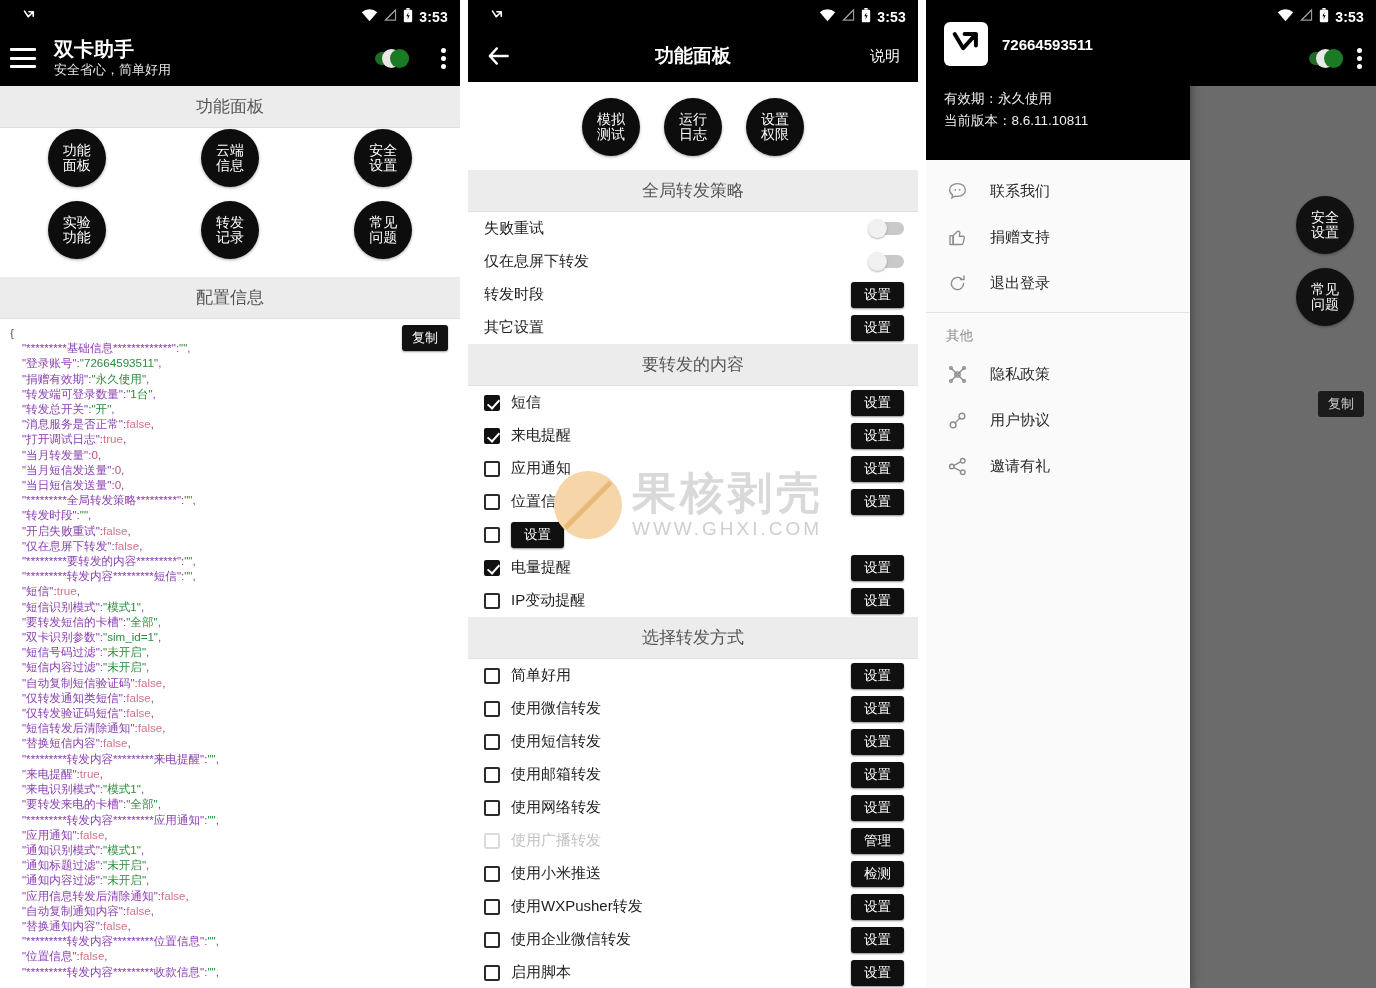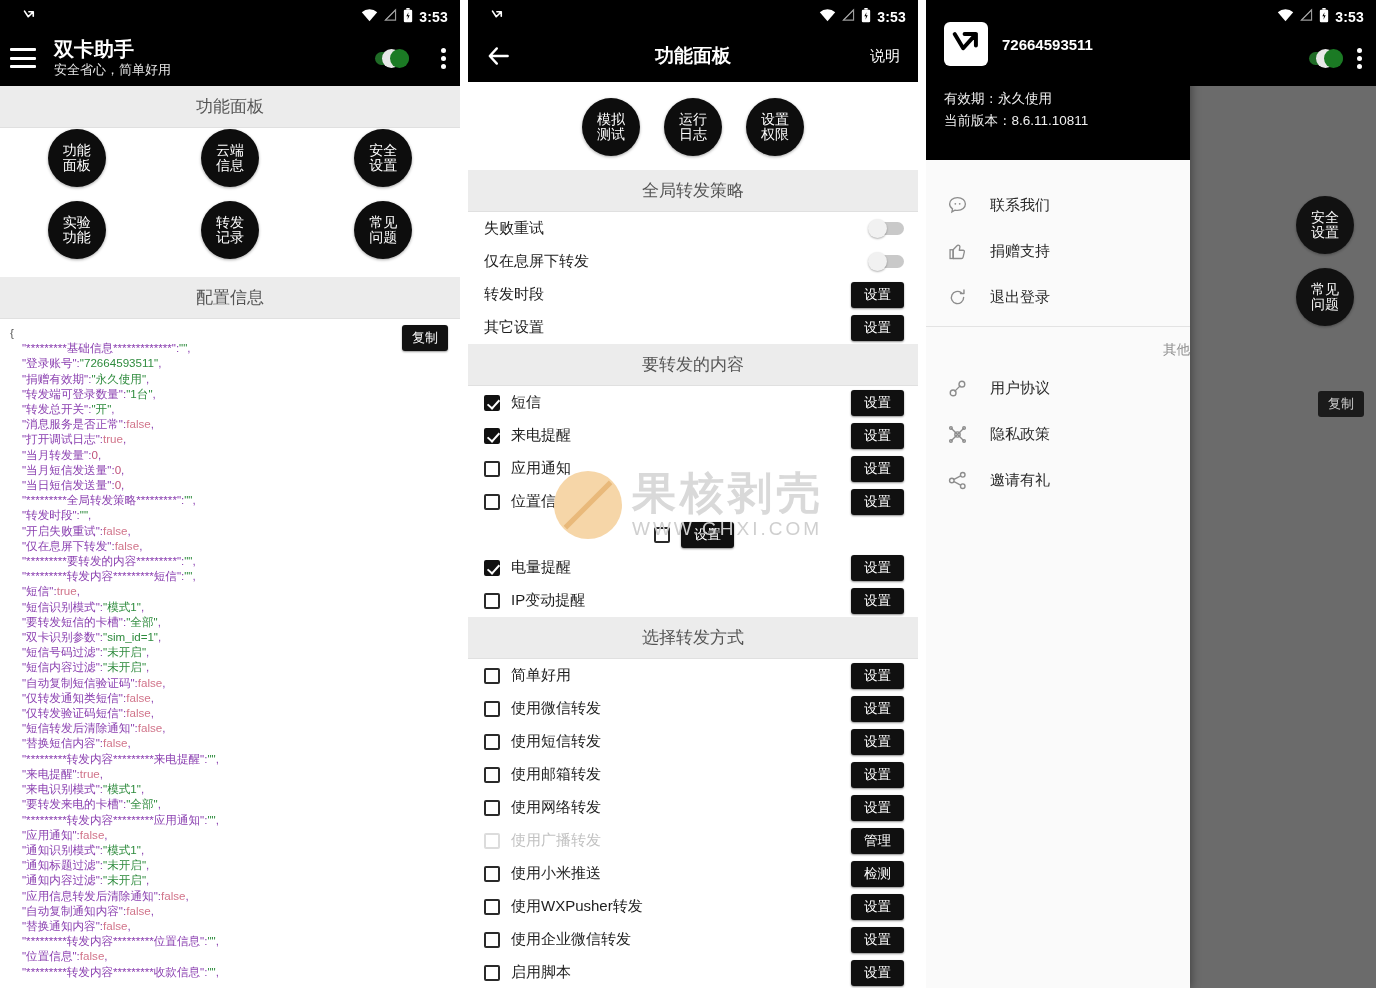--- a/index.html
+++ b/index.html
@@ -104,21 +104,21 @@
     font-size:19px; font-weight:bold; pointer-events:none;
   }
   .mid-action { margin-left:auto; font-size:15px; cursor:pointer; z-index:2; }
 
   
   .pill-row { display:flex; justify-content:center; gap:24px; padding: 16px 0 14px; }
 
   
   .row {
     display:flex; align-items:center; min-height:33px;
-    padding: 0 14px 0 16px; border-bottom: 0px solid transparent; justify-content: center;
+    padding: 0 14px 0 16px; border-bottom: 0px solid transparent;
   }
   .row-label { font-size:15px; color:#1d1d1d; flex:1; }
   .row-label.disabled { color:#c2c2c2; }
   .btn-dark {
     background:#101010; color:#fff; font-size:13.5px;
     padding: 4px 13px; border-radius:3px; cursor:pointer; flex:none;
     box-shadow: 0 1px 2px rgba(0,0,0,.45);
   }
   .toggle-off { width:36px; height:19px; position:relative; flex:none; cursor:pointer; }
   .toggle-off .track { position:absolute; right:0; top:3px; width:30px; height:13px; border-radius:7px; background:#c9c9c9; }
@@ -164,26 +164,26 @@
   .drawer-header {
     background:#000; color:#fff; padding: 22px 18px 14px; height:160px;
   }
   .dh-row { display:flex; align-items:center; gap:14px; }
   .dh-logo {
     width:44px; height:44px; background:#fff; border-radius:6px;
     display:flex; align-items:center; justify-content:center; flex:none;
   }
   .dh-account { font-size:15px; font-weight:bold; }
   .dh-meta { margin-top:22px; font-size:13.5px; line-height:1.6; color:#f0f0f0; }
-  .drawer-list { padding-top: 22px; }
+  .drawer-list { padding-top: 8px; }
   .d-item { display:flex; align-items:center; gap:22px; padding: 12px 0 12px 20px; cursor:pointer; }
   .d-icon { width:22px; height:22px; flex:none; display:flex; align-items:center; justify-content:center; }
   .d-label { font-size:15px; color:#2a2a2a; }
   .d-divider { height:1px; background:#e3e3e3; margin: 6px 0 0; }
-  .d-group-title { font-size:13.5px; color:#8d8d8d; padding: 14px 0 6px 20px; text-align: right; }
+  .d-group-title { font-size:13.5px; color:#8d8d8d; padding: 14px 0 6px 20px; }
 </style>
 </head>
 <body>
 
 <div class="stage">
 
   <div class="panel panel-left">
 
     <div class="statusbar">
       <div class="sb-left">
@@ -618,39 +618,39 @@
         </div>
       </div>
 
       <div class="d-divider"></div>
       <div class="d-group-title">其他</div>
 
       <div class="drawer-list" style="padding-top:0;">
         <div class="d-item">
           <span class="d-icon">
             <svg width="21" height="21" viewBox="0 0 24 24">
-                <path d="M9 15 L15 9" stroke="#8c8c8c" stroke-width="1.6" stroke-linecap="round"></path>
-                <circle cx="7" cy="17" r="3.3" fill="none" stroke="#8c8c8c" stroke-width="1.6"></circle>
-                <circle cx="17" cy="7" r="3.3" fill="none" stroke="#8c8c8c" stroke-width="1.6"></circle>
-              </svg>
-          </span>
-          <span class="d-label">用户协议</span>
-        </div>
-        <div class="d-item">
-          <span class="d-icon">
-            <svg width="21" height="21" viewBox="0 0 24 24">
                 <path d="M4 4 L20 20 M20 4 L4 20" stroke="#8c8c8c" stroke-width="1.6"></path>
                 <circle cx="12" cy="12" r="3" fill="none" stroke="#8c8c8c" stroke-width="1.6"></circle>
                 <circle cx="4.5" cy="4.5" r="1.6" fill="none" stroke="#8c8c8c" stroke-width="1.4"></circle>
                 <circle cx="19.5" cy="4.5" r="1.6" fill="none" stroke="#8c8c8c" stroke-width="1.4"></circle>
                 <circle cx="4.5" cy="19.5" r="1.6" fill="none" stroke="#8c8c8c" stroke-width="1.4"></circle>
                 <circle cx="19.5" cy="19.5" r="1.6" fill="none" stroke="#8c8c8c" stroke-width="1.4"></circle>
               </svg>
           </span>
           <span class="d-label">隐私政策</span>
+        </div>
+        <div class="d-item">
+          <span class="d-icon">
+            <svg width="21" height="21" viewBox="0 0 24 24">
+                <path d="M9 15 L15 9" stroke="#8c8c8c" stroke-width="1.6" stroke-linecap="round"></path>
+                <circle cx="7" cy="17" r="3.3" fill="none" stroke="#8c8c8c" stroke-width="1.6"></circle>
+                <circle cx="17" cy="7" r="3.3" fill="none" stroke="#8c8c8c" stroke-width="1.6"></circle>
+              </svg>
+          </span>
+          <span class="d-label">用户协议</span>
         </div>
         <div class="d-item">
           <span class="d-icon">
             <svg width="21" height="21" viewBox="0 0 24 24">
                 <circle cx="18" cy="5.5" r="2.6" fill="none" stroke="#8c8c8c" stroke-width="1.6"></circle>
                 <circle cx="5.5" cy="12" r="2.6" fill="none" stroke="#8c8c8c" stroke-width="1.6"></circle>
                 <circle cx="18" cy="18.5" r="2.6" fill="none" stroke="#8c8c8c" stroke-width="1.6"></circle>
                 <path d="M8 10.8 L15.6 6.8 M8 13.2 L15.6 17.2" stroke="#8c8c8c" stroke-width="1.5"></path>
               </svg>
           </span>

